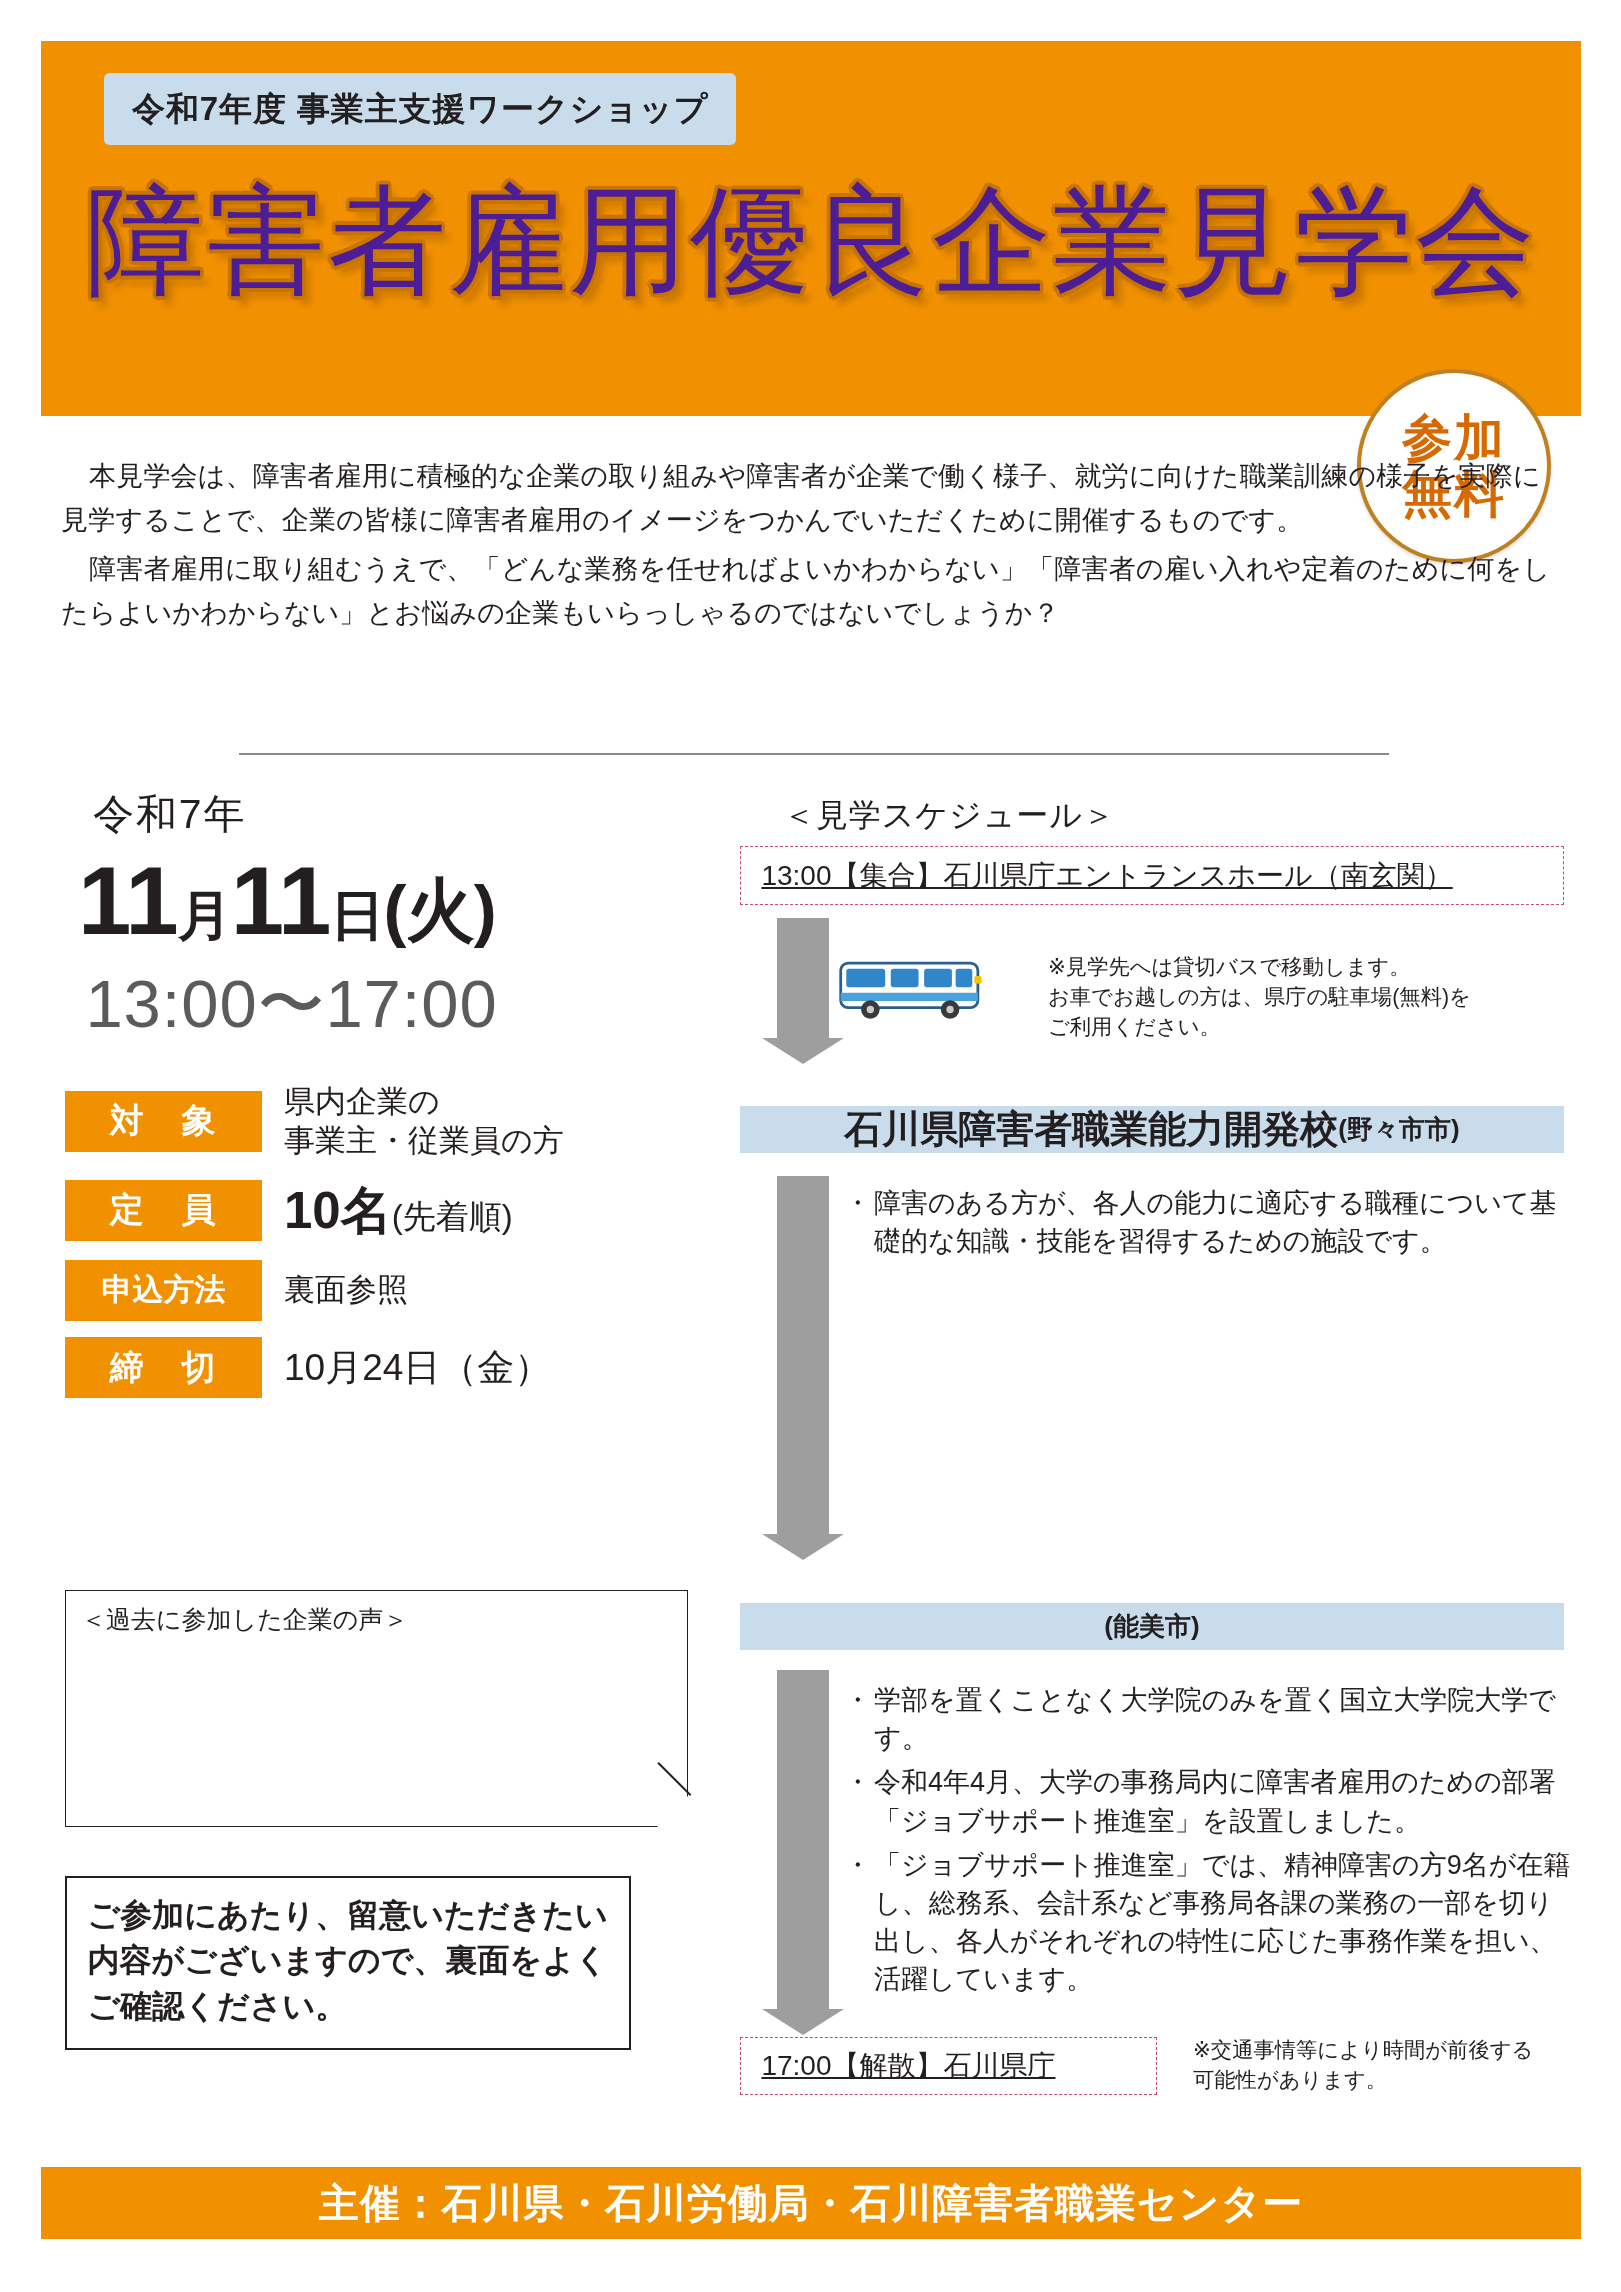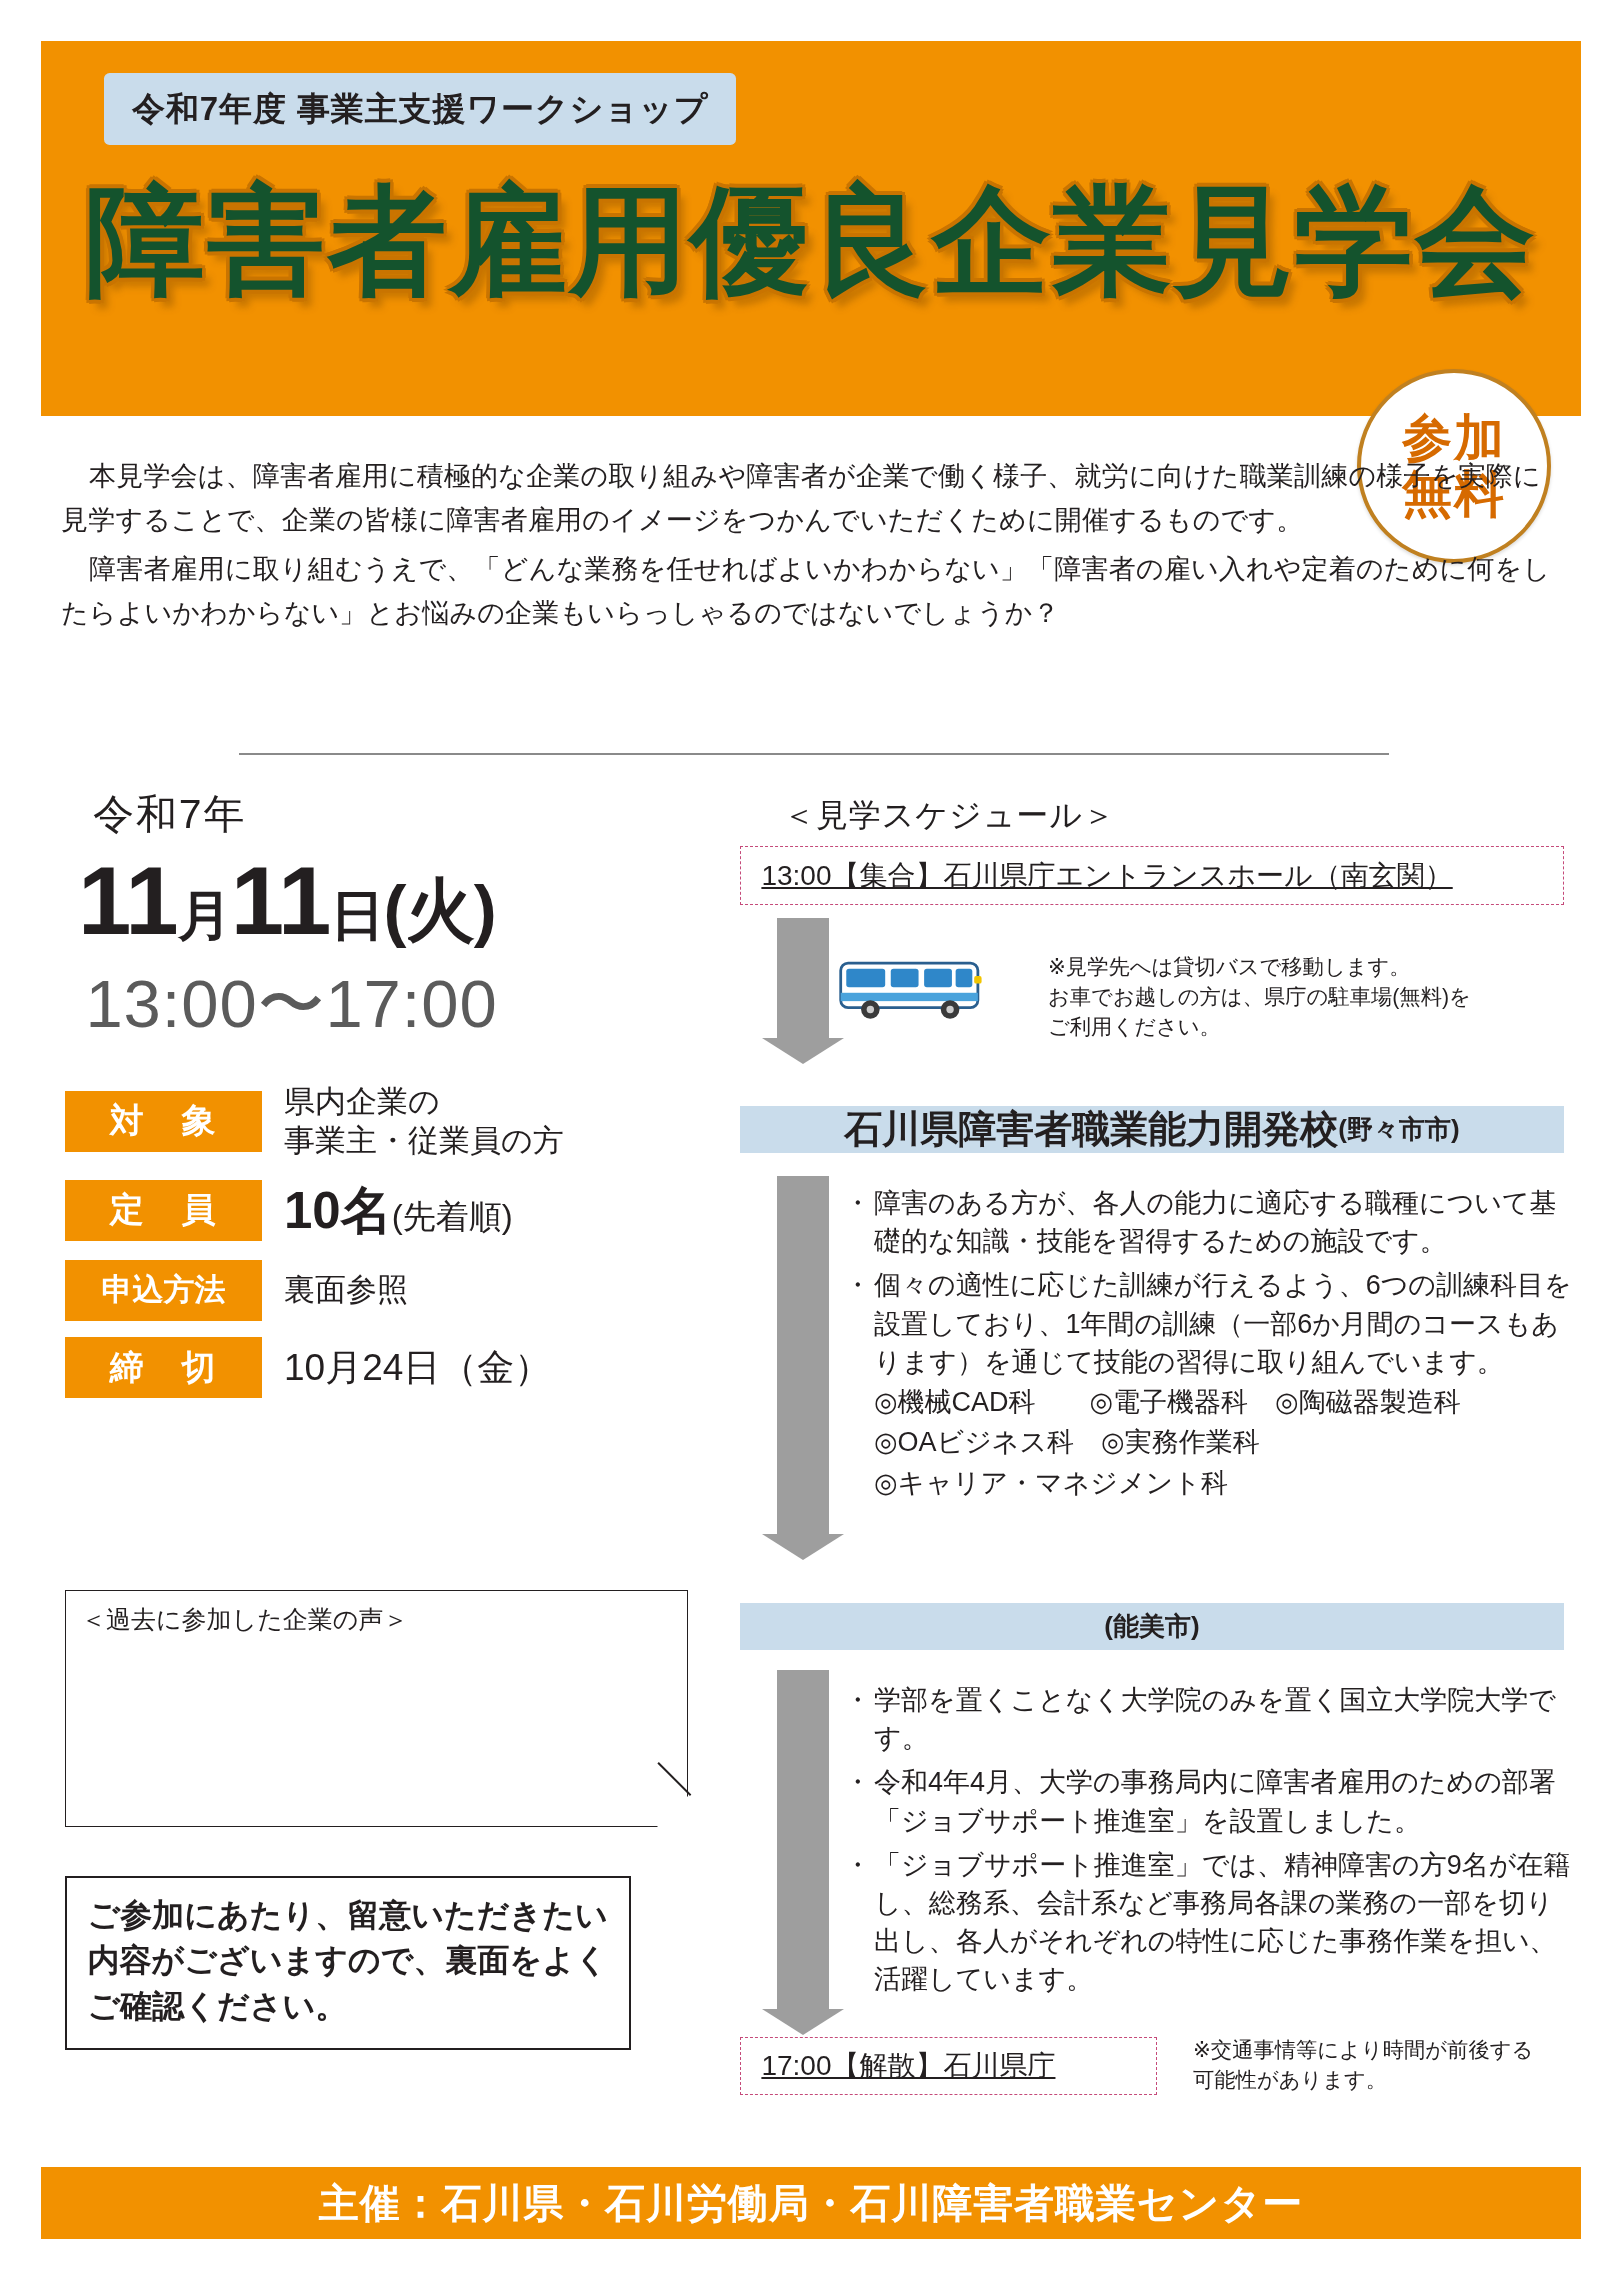--- a/index.html
+++ b/index.html
@@ -44,22 +44,22 @@
   }
   .main-title {
     position: absolute;
     left: 0;
     top: 121px;
     width: 1540px;
     text-align: center;
   }
   .main-title span {
     font-size: 119px;
-    font-weight: bold;
-    color: #14532d;
+    font-weight: normal;
+    color: #4c1d95;
     letter-spacing: 1.9px;
     text-shadow:
       3.7px 0 0 #c97400, -3.7px 0 0 #c97400, 0 3.7px 0 #c97400, 0 -3.7px 0 #c97400,
       2.8px 2.8px 0 #c97400, -2.8px 2.8px 0 #c97400, 2.8px -2.8px 0 #c97400, -2.8px -2.8px 0 #c97400,
       7.4px 9.3px 7.4px rgba(120,70,0,.35);
     white-space: nowrap;
   }
 
   
   .free-badge {
@@ -356,27 +356,20 @@
 </svg>
 <div class="bus-note">※見学先へは貸切バスで移動します。<br>お車でお越しの方は、県庁の駐車場(無料)を<br>ご利用ください。</div>
 
 <div class="site-head" id="site1-head">
   <span>石川県障害者職業能力開発校</span>
     <span class="city">(野々市市)</span>
 </div>
 <div class="bullets" id="site1-bullets">
   <ul>
     <li><span class="u">障害のある方が、各人の能力に適応する職種について基礎的な知識・技能を習得するための施設です。</span></li>
-    <li>個々の適性に応じた訓練が行えるよう、<span class="u">6つの訓練科目を設置しており、1年間の訓練（一部6か月間の</span>コースもあります）を通じて技能の習得に取り組んでいます。
-      <div class="courses">
-        <div>◎機械CAD科　　◎電子機器科　◎陶磁器製造科</div>
-        <div>◎OAビジネス科　◎実務作業科</div>
-        <div>◎キャリア・マネジメント科</div>
-      </div>
-    </li>
   </ul>
 </div>
 
 <div class="arrow" id="arrow2"></div>
 
 <div class="site-head" id="site2-head">
     <span class="city">(能美市)</span>
 </div>
 <div class="bullets" id="site2-bullets">
   <ul>

